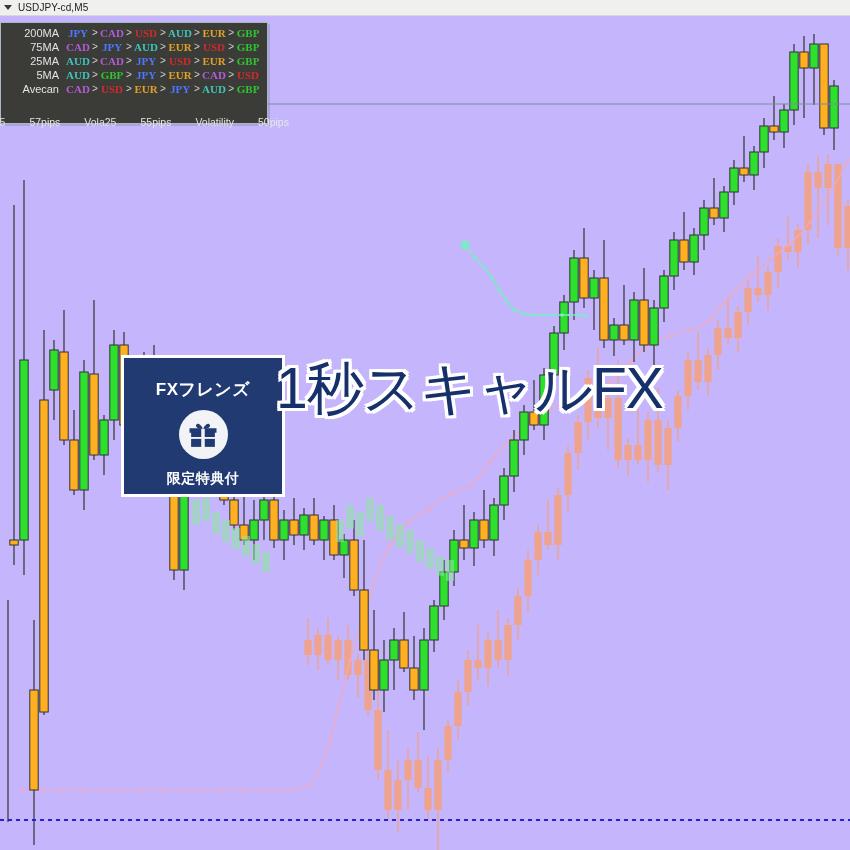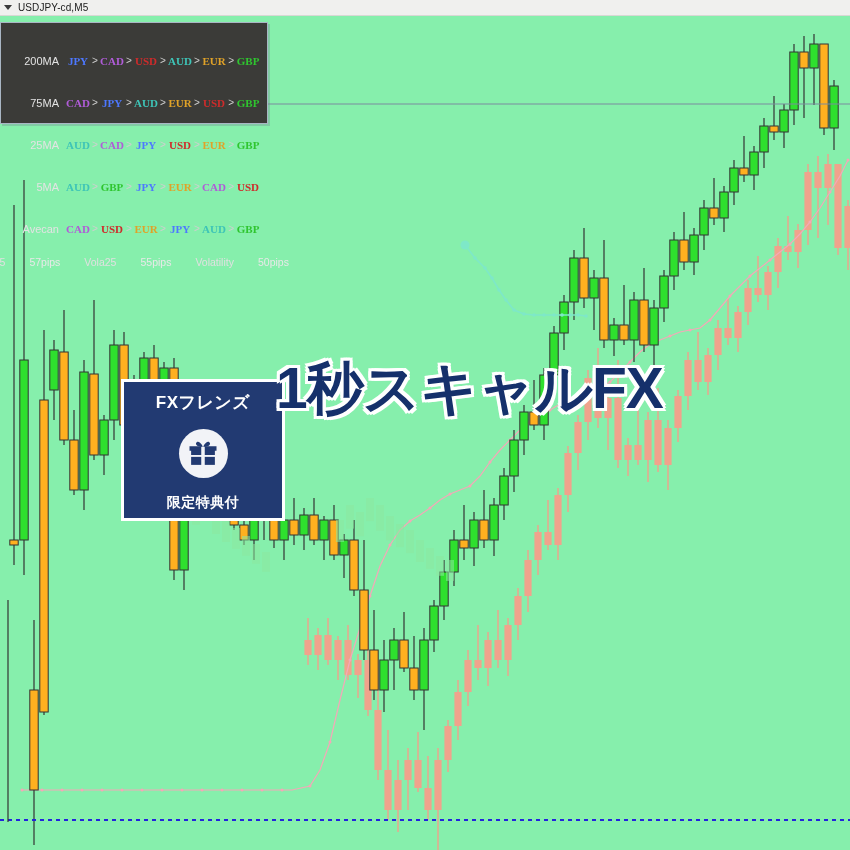--- a/index.html
+++ b/index.html
@@ -1,21 +1,21 @@
 <!DOCTYPE html>
 <html><head>
 <meta charset="utf-8">
 <style>
   html,body{margin:0;padding:0;}
   body{
     width:850px;height:850px;overflow:hidden;
     font-family:"Liberation Sans","DejaVu Sans",sans-serif;
     background:#f0f0ee;
   }
-  #app{position:relative;width:850px;height:850px;overflow:hidden;background:#86efac;}
+  #app{position:relative;width:850px;height:850px;overflow:hidden;background:#c4b5fd;}
 
   
   .titlebar{
     position:absolute;left:0;top:0;width:850px;height:16px;
     background:#f0f0ee;
     border-bottom:1px solid #d8d8d4;
     display:flex;align-items:center;
     padding-left:4px;box-sizing:border-box;
     z-index:40;
   }
@@ -34,21 +34,21 @@
     position:absolute;left:0;top:22px;width:268px;height:102px;
     background:#3b3b38;
     border:1px solid #a9b6c4;
     box-sizing:border-box;
     z-index:30;
     box-shadow:2px 2px 0 rgba(120,135,150,.35);
   }
   .ind-rows{padding:3px 6px 0 2px;}
   .ind-row{
     display:flex;align-items:center;height:14px;
-    font-size:11px;line-height:14px;white-space:nowrap;margin-top:28px;
+    font-size:11px;line-height:14px;white-space:nowrap;
   }
   .ind-row .lbl{
     width:56px;text-align:right;color:#e3e3e3;padding-right:6px;flex:none;
     font-size:11px;
   }
   .ind-row .cur{width:29px;text-align:center;font-weight:600;font-size:11px;font-family:Liberation Serif, serif;}
   .ind-row .gt{width:9px;text-align:center;color:#cfcfcf;font-size:10px;}
   .ind-vola{
     display:flex;align-items:center;justify-content:center;
     height:15px;margin-top:18px;gap:16px;font-size:10.5px;color:#e0e0e0;
@@ -57,41 +57,40 @@
   .ind-vola .vnum{color:#e8e8e8;}
 
   
   .badge{
     position:absolute;left:121px;top:355px;width:164px;height:142px;
     background:#223a72;
     border:3px solid #ffffff;
     box-sizing:border-box;
     z-index:35;
     display:flex;flex-direction:column;align-items:center;justify-content:space-between;
-    padding:12px 0 9px 0;
-    margin-top:24px;
+    padding:23px 0 9px 0;
   }
   .badge-top,.badge-bot{
     color:#ffffff;font-weight:700;font-size:17px;letter-spacing:.5px;
     text-align:center;line-height:1;
   }
   .badge-bot{font-size:14px;}
   .gift-circle{
     width:49px;height:49px;border-radius:50%;background:#f2f3f7;
     display:flex;align-items:center;justify-content:center;
   }
   .gift-circle svg{display:block;}
 
   
   .title-wrap{
     position:absolute;left:276px;top:360px;z-index:36;
     -webkit-text-stroke:0;
   }
   .title-main,.title-sub{
-    color:#15306b;font-weight:700;white-space:nowrap;line-height:1;
+    color:#15306b;font-weight:400;white-space:nowrap;line-height:1;
     text-shadow:
       3px 0 0 #fff,-3px 0 0 #fff,0 3px 0 #fff,0 -3px 0 #fff,
       2px 2px 0 #fff,-2px 2px 0 #fff,2px -2px 0 #fff,-2px -2px 0 #fff,
       3px 3px 0 #fff,-3px 3px 0 #fff,3px -3px 0 #fff,-3px -3px 0 #fff;
   }
   .title-main{font-size:57px;letter-spacing:-1px;}
   .title-sub{font-size:51px;letter-spacing:0px;margin-top:12px;}
 </style>
 </head>
 <body>

